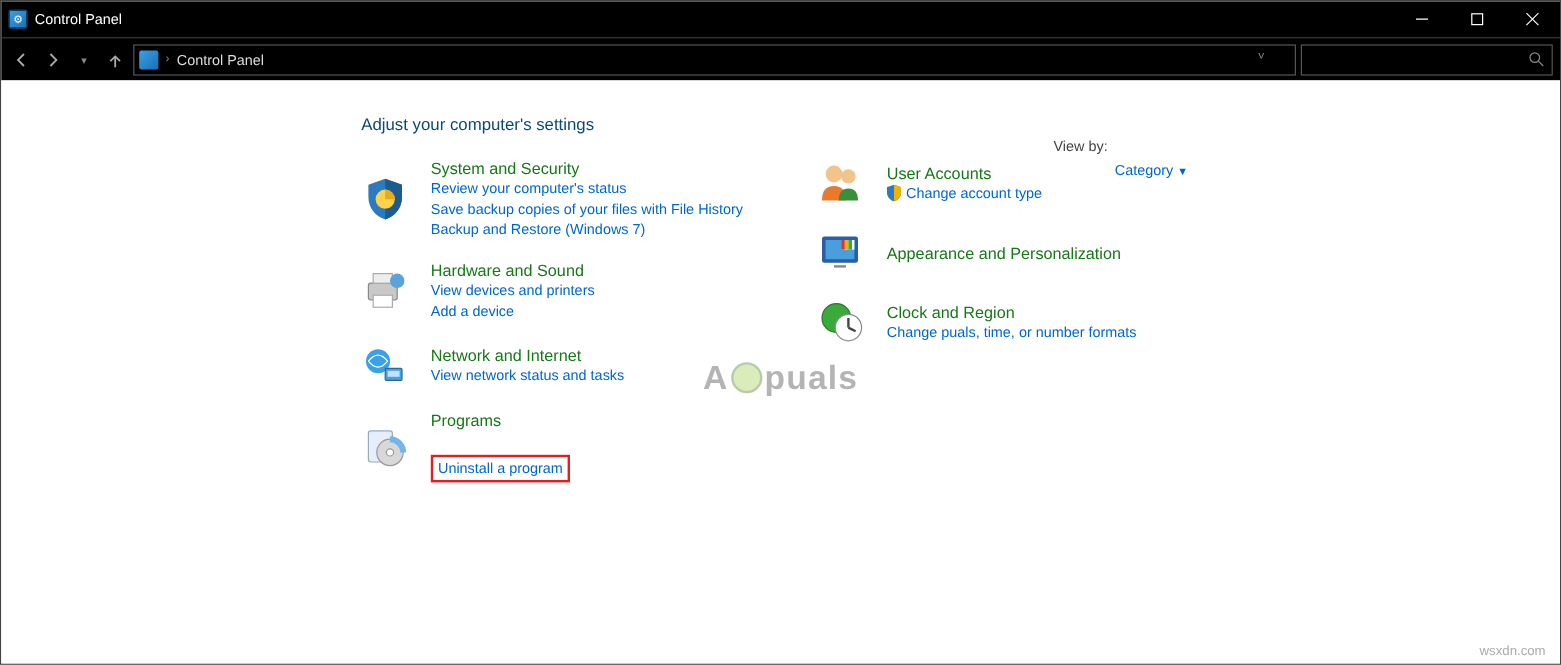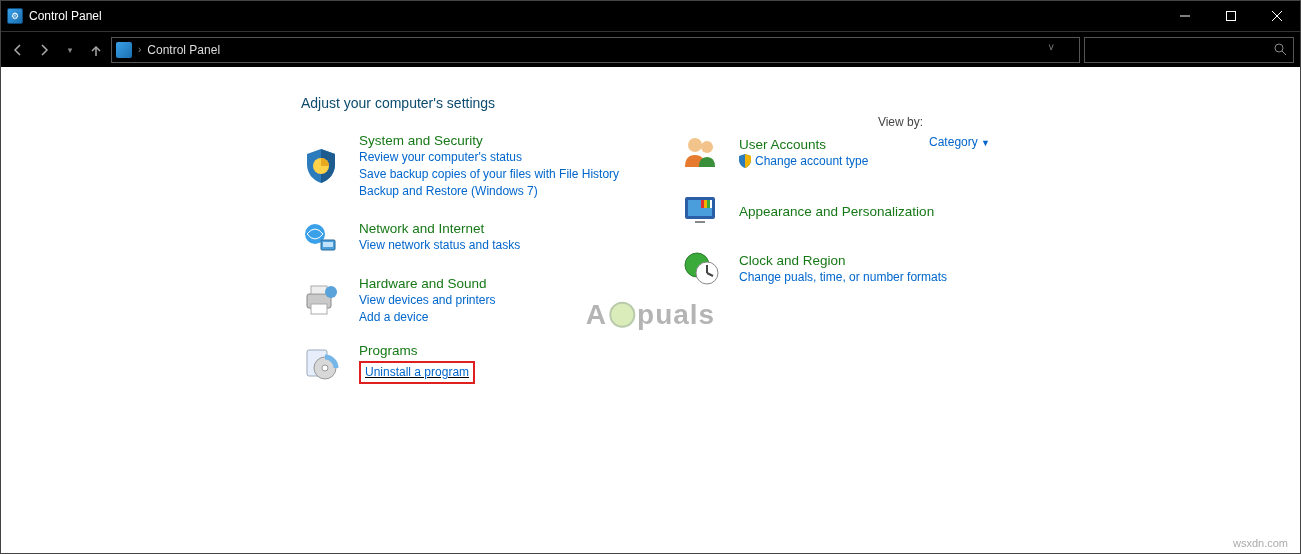--- a/index.html
+++ b/index.html
@@ -72,21 +72,21 @@
   .columns {
     display:flex; gap:40px; margin-top:22px;
   }
   .col { width: 340px; display:flex; flex-direction:column; gap:18px; }
   .cat { display:flex; gap:18px; align-items:center; }
   .cat-icon { width:40px; height:40px; flex-shrink:0; display:flex;align-items:center;justify-content:center;}
   .cat-body { display:flex; flex-direction:column; gap:1px; }
   .cat-title { color: #167816; font-size:13.5px; }
   .cat-link { color:#0066cc; font-size:12px; line-height:1.35; }
   .cat-link.mini { display:flex; align-items:center; gap:4px; }
-  .highlight { border:2px solid #e02020; padding:1px 4px 2px 4px; display:inline-block; margin-top:2px;text-decoration:underline;}
+  .highlight { border:2px solid #e02020; padding:1px 4px 2px 4px; display:inline-block; margin-top:20px;}
   .watermark {
     position:absolute; left:50%; top:50%; transform:translate(-50%,-35%);
     font-size:28px; font-weight:700; color:#2a2a2a; opacity:.35;
     display:flex; align-items:center; gap:2px; pointer-events:none;
     letter-spacing:1px;
   }
   .watermark .face {
     width:26px;height:26px;border-radius:50%;
     background:#9acb3f;border:2px solid #3a6b12; display:inline-block;
   }
@@ -189,45 +189,45 @@
           <a class="cat-title">System and Security</a>
           <a class="cat-link">Review your computer's status</a>
           <a class="cat-link">Save backup copies of your files with File History</a>
           <a class="cat-link">Backup and Restore (Windows 7)</a>
         </div>
       </div>
 
       <div class="cat">
         <div class="cat-icon">
           <svg width="40" height="40" viewBox="0 0 40 40">
+              <rect x="6" y="14" width="24" height="14" rx="2" fill="#c9c9c9" stroke="#888"></rect>
+              <rect x="10" y="6" width="16" height="8" fill="#eee" stroke="#aaa"></rect>
+              <rect x="10" y="24" width="16" height="10" fill="#fff" stroke="#aaa"></rect>
+              <circle cx="30" cy="12" r="6" fill="#5aa2da"></circle>
+            </svg>
+        </div>
+        <div class="cat-body">
+          <a class="cat-title">Hardware and Sound</a>
+          <a class="cat-link">View devices and printers</a>
+          <a class="cat-link">Add a device</a>
+        </div>
+      </div>
+
+      <div class="cat">
+        <div class="cat-icon">
+          <svg width="40" height="40" viewBox="0 0 40 40">
               <circle cx="14" cy="16" r="10" fill="#3aa0e8"></circle>
               <path d="M6 16 Q14 6 22 16 Q14 26 6 16" fill="none" stroke="#fff" stroke-width="1"></path>
               <rect x="20" y="22" width="14" height="10" rx="1" fill="#4a9edb" stroke="#2a6a9a"></rect>
               <rect x="22" y="24" width="10" height="5" fill="#bfe3ff"></rect>
             </svg>
         </div>
         <div class="cat-body">
           <a class="cat-title">Network and Internet</a>
           <a class="cat-link">View network status and tasks</a>
-        </div>
-      </div>
-
-      <div class="cat">
-        <div class="cat-icon">
-          <svg width="40" height="40" viewBox="0 0 40 40">
-              <rect x="6" y="14" width="24" height="14" rx="2" fill="#c9c9c9" stroke="#888"></rect>
-              <rect x="10" y="6" width="16" height="8" fill="#eee" stroke="#aaa"></rect>
-              <rect x="10" y="24" width="16" height="10" fill="#fff" stroke="#aaa"></rect>
-              <circle cx="30" cy="12" r="6" fill="#5aa2da"></circle>
-            </svg>
-        </div>
-        <div class="cat-body">
-          <a class="cat-title">Hardware and Sound</a>
-          <a class="cat-link">View devices and printers</a>
-          <a class="cat-link">Add a device</a>
         </div>
       </div>
 
       <div class="cat">
         <div class="cat-icon">
           <svg width="40" height="40" viewBox="0 0 40 40">
               <rect x="6" y="6" width="20" height="26" rx="2" fill="#e6eefb" stroke="#9ab"></rect>
               <circle cx="24" cy="24" r="11" fill="#d8d8d8" stroke="#999"></circle>
               <circle cx="24" cy="24" r="3" fill="#fff" stroke="#999"></circle>
               <path d="M24 13 A11 11 0 0 1 35 24" fill="none" stroke="#74b6e8" stroke-width="5"></path>

